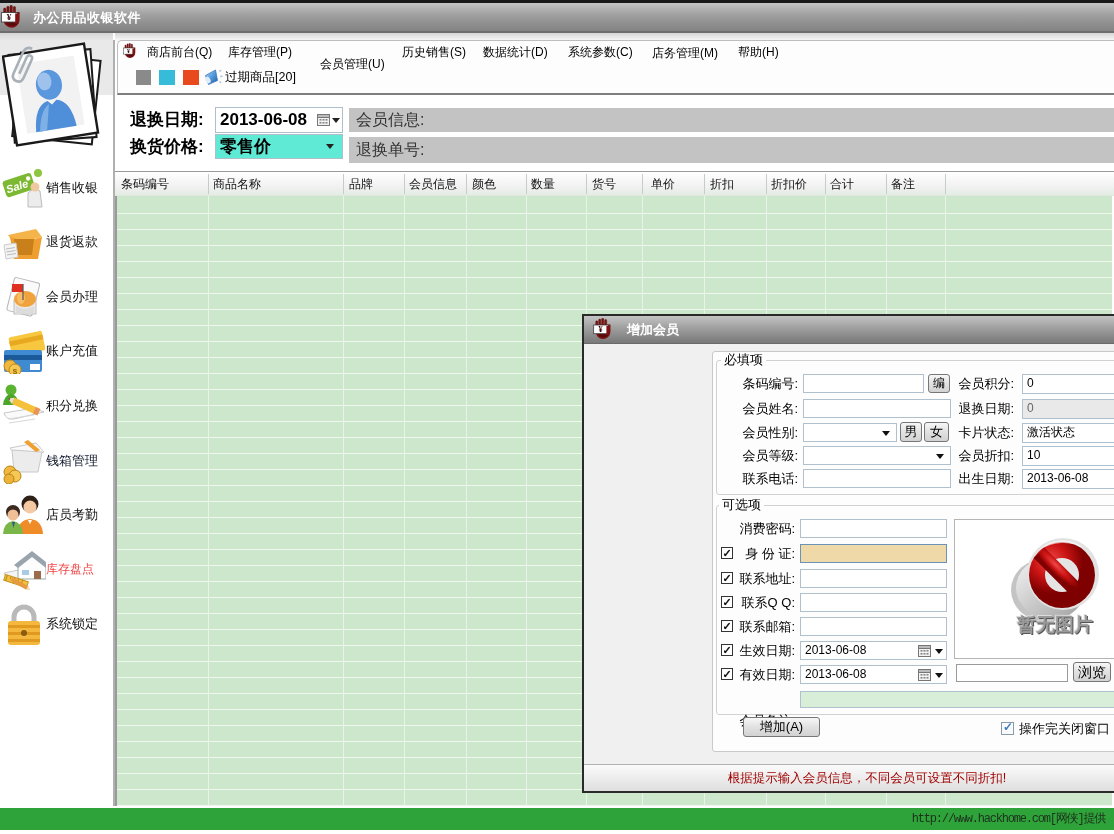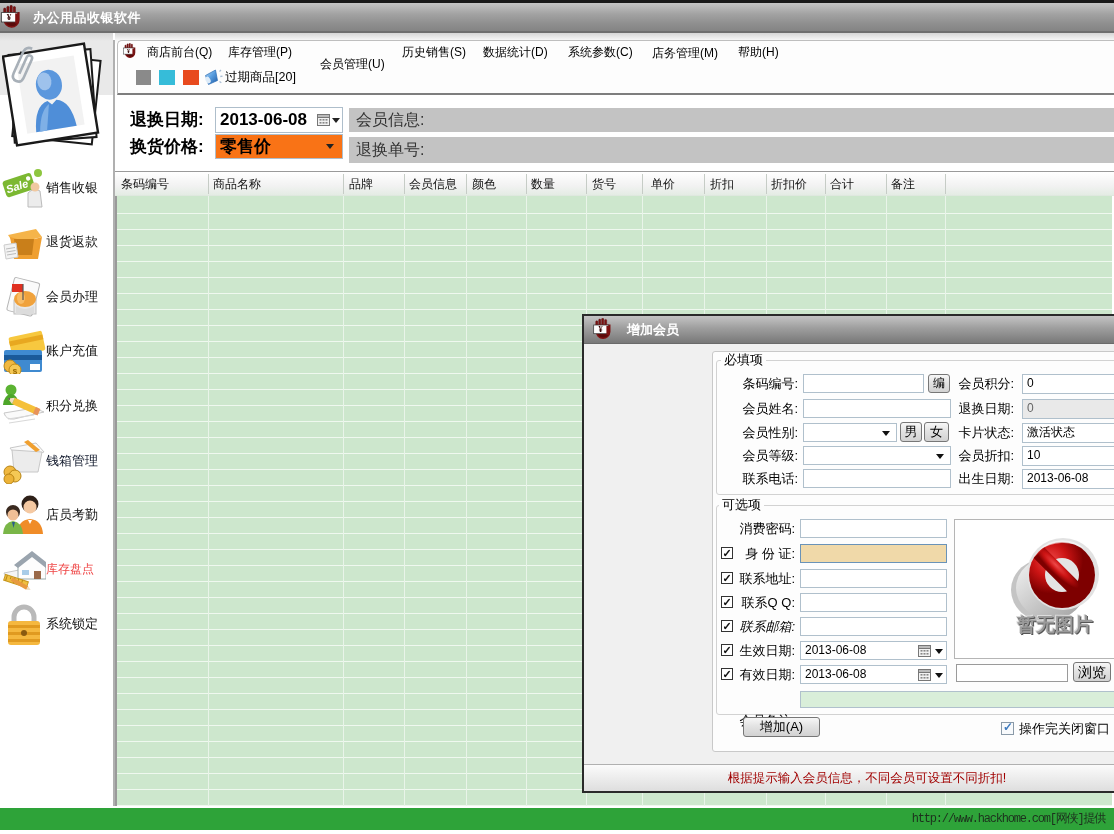--- a/index.html
+++ b/index.html
@@ -223,21 +223,21 @@
           <rect x="5.5" y="6" width="2" height="1.6"></rect>
           <rect x="8.5" y="6" width="2" height="1.6"></rect>
           <rect x="2.5" y="9" width="2" height="1.6"></rect>
           <rect x="5.5" y="9" width="2" height="1.6"></rect>
           <rect x="8.5" y="9" width="2" height="1.6"></rect>
         </g>
       </svg></span>
   <span style="position:absolute;right:2px;top:10px;width:0;height:0;border:4px solid transparent;border-top:5px solid #222;"></span>
 </div>
 <div class="abs" style="left:130px;top:134px;width:95px;height:25px;line-height:25px;font-size:17px;font-weight:bold;color:#000;">换货价格:</div>
-<div class="abs" style="left:215px;top:134px;width:128px;height:25px;background:#f97316;border:1px solid #aebecb;box-sizing:border-box;">
+<div class="abs" style="left:215px;top:134px;width:128px;height:25px;background:#5eead4;border:1px solid #aebecb;box-sizing:border-box;">
   <span style="position:absolute;left:4px;top:0;line-height:23px;font-size:17px;font-weight:bold;">零售价</span>
   <span style="position:absolute;right:8px;top:9px;width:0;height:0;border:4px solid transparent;border-top:5px solid #222;"></span>
 </div>
 <div class="abs" style="left:349px;top:108px;width:765px;height:24px;background:#c3c3c3;">
   <span style="position:absolute;left:7px;top:0;line-height:24px;font-size:16px;color:#333;">会员信息:</span>
   </div>
 <div class="abs" style="left:349px;top:137px;width:765px;height:26px;background:#c3c3c3;">
   <span style="position:absolute;left:7px;top:0;line-height:26px;font-size:16px;color:#333;">退换单号:</span>
   </div>
 
@@ -358,21 +358,21 @@
 
   <div class="ck" style="left:137px;top:256px;">✓</div>
   <div class="lbl" style="left:116px;top:254px;width:95px;">联系地址:</div>
   <div class="inp" style="left:216px;top:253px;width:147px;height:19px;"></div>
 
   <div class="ck" style="left:137px;top:280px;">✓</div>
   <div class="lbl" style="left:116px;top:278px;width:95px;">联系Q Q:</div>
   <div class="inp" style="left:216px;top:277px;width:147px;height:19px;"></div>
 
   <div class="ck" style="left:137px;top:304px;">✓</div>
-  <div class="lbl" style="left:116px;top:302px;width:95px;font-style:italic;">联系邮箱:</div>
+  <div class="lbl" style="left:116px;top:302px;width:95px;">联系邮箱:</div>
   <div class="inp" style="left:216px;top:301px;width:147px;height:19px;"></div>
 
   <div class="ck" style="left:137px;top:328px;">✓</div>
   <div class="lbl" style="left:116px;top:326px;width:95px;">生效日期:</div>
   <div class="inp" style="left:216px;top:325px;width:147px;height:19px;">2013-06-08
     <span class="calic" style="position:absolute;right:14px;top:2px;"><svg width="14" height="14" viewBox="0 0 14 14">
           <rect x="0.5" y="1.5" width="12" height="11" fill="#f2f2f2" stroke="#777" stroke-width="1"></rect>
           <rect x="0.5" y="1.5" width="12" height="3" fill="#bbb" stroke="#777" stroke-width="1"></rect>
           <g fill="#888">
             <rect x="2.5" y="6" width="2" height="1.6"></rect>

